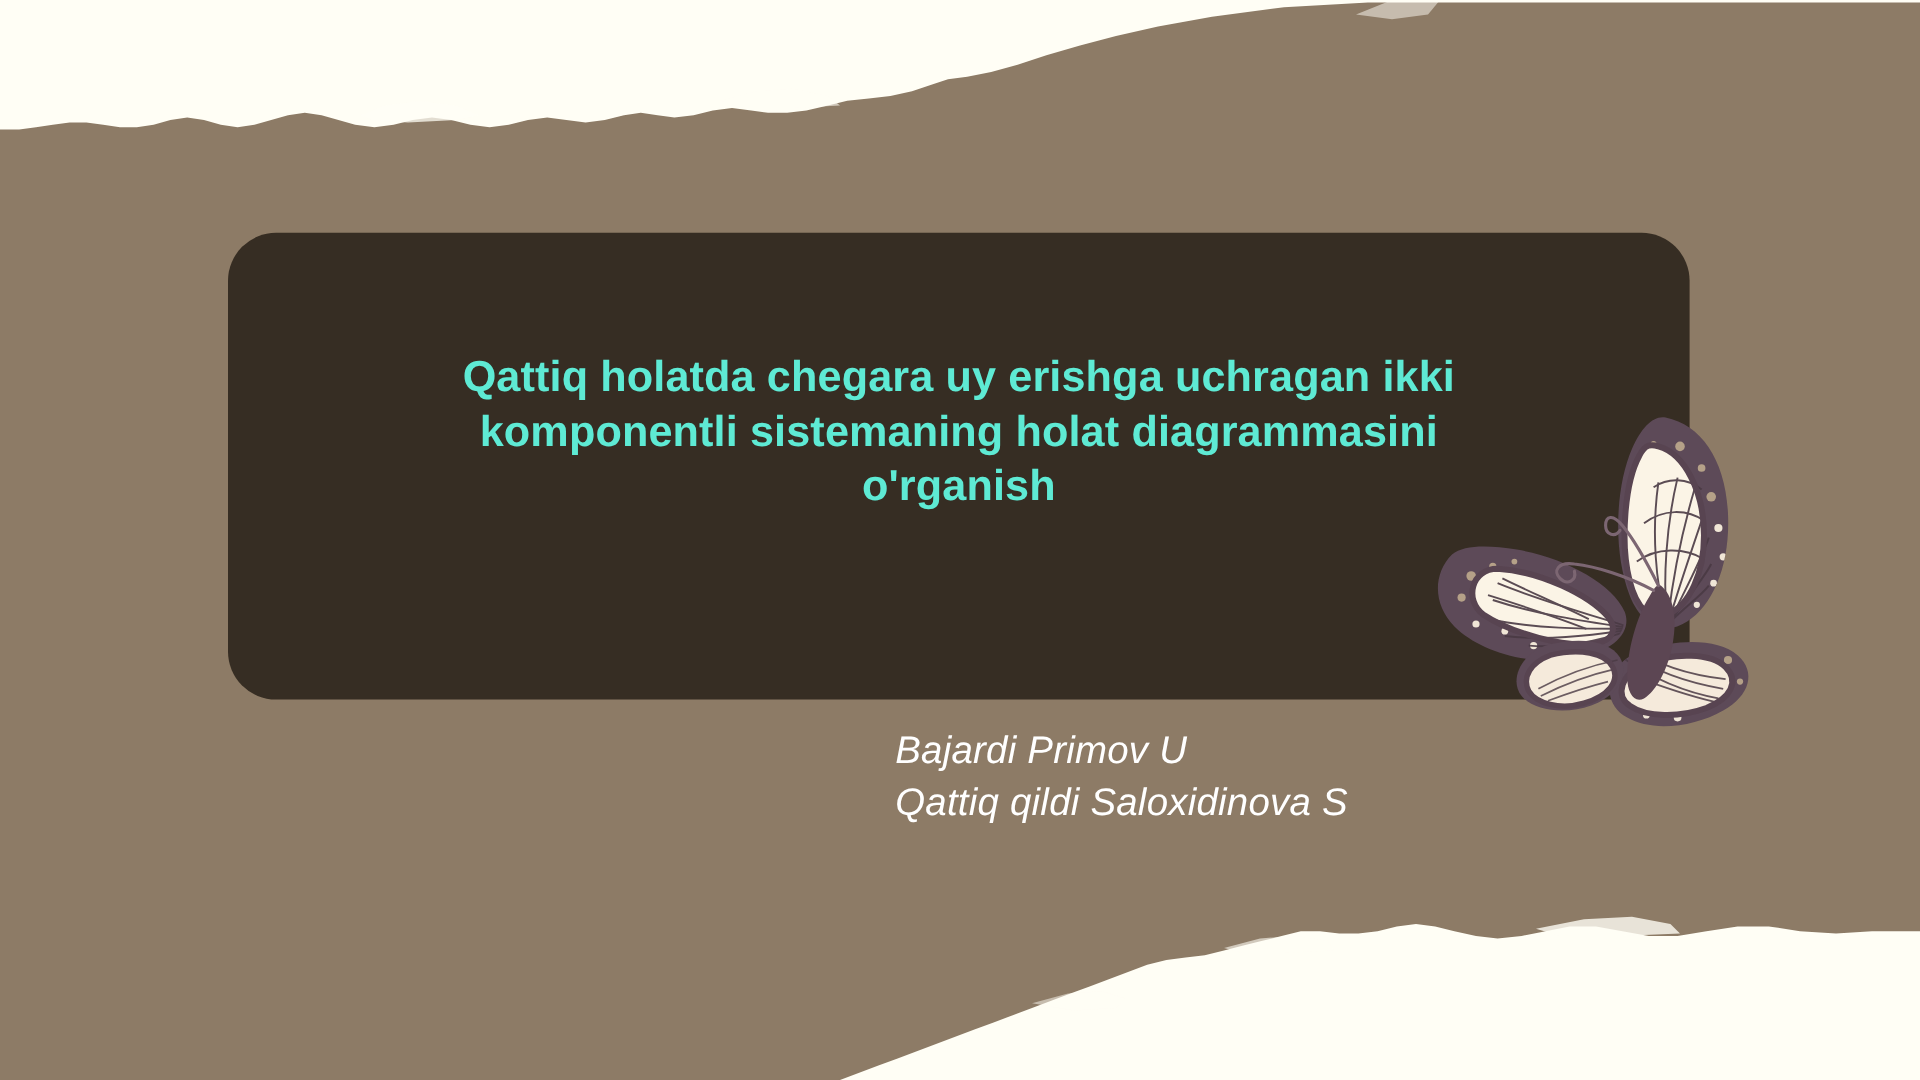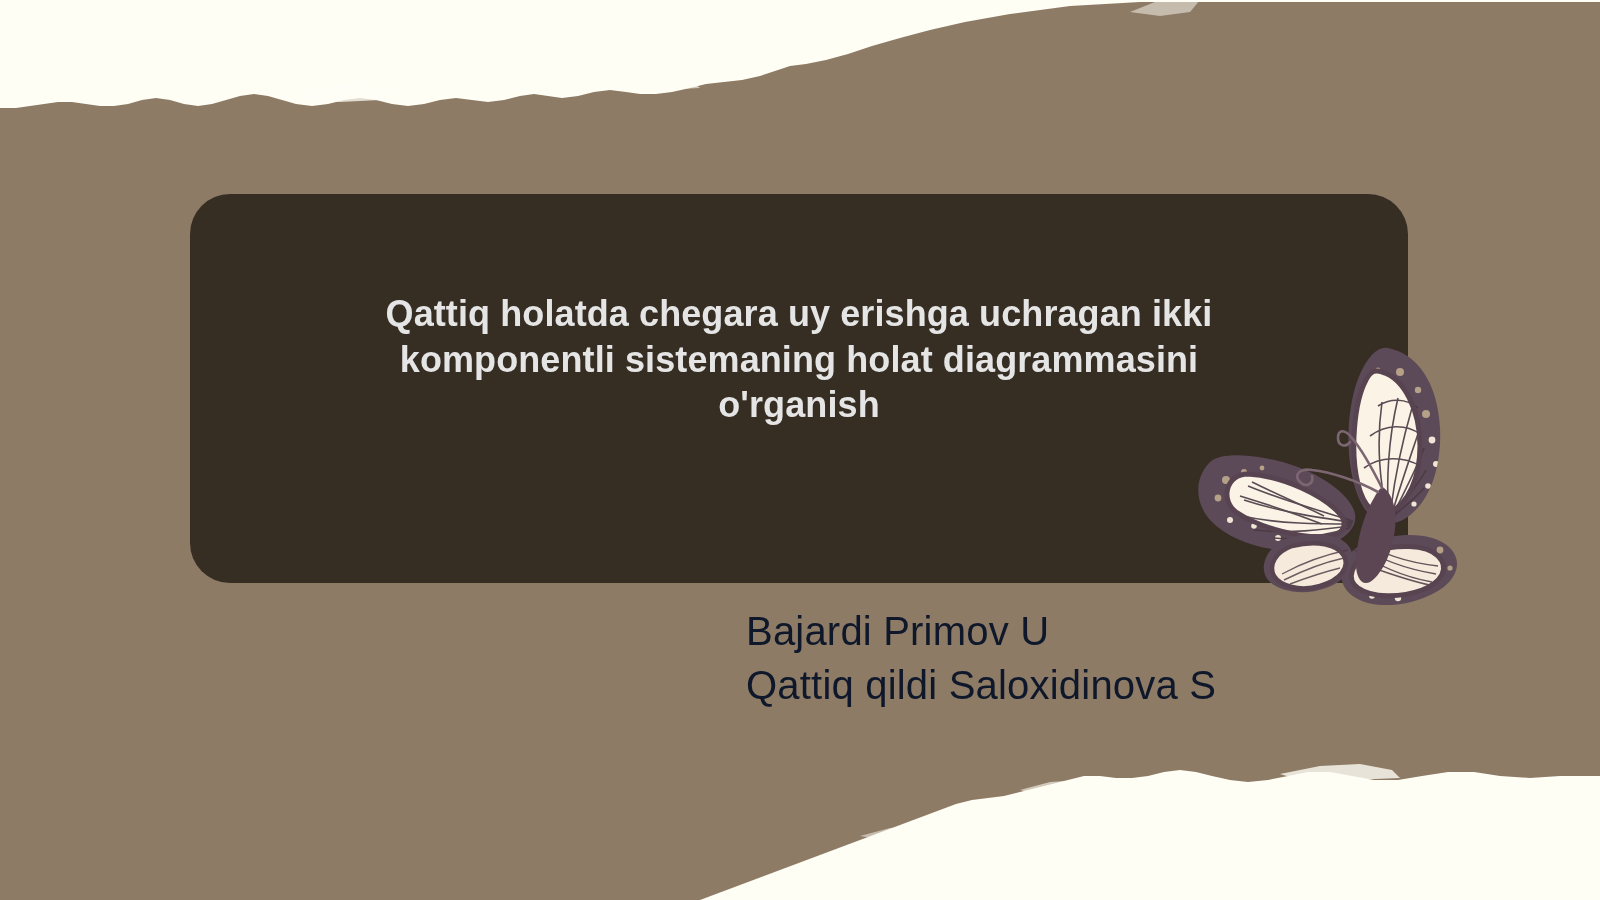--- a/index.html
+++ b/index.html
@@ -42,35 +42,36 @@
     background: #362D23;
     border-radius: 40px;
     display: flex;
     align-items: center;
     justify-content: center;
   }
 
   .title-text {
     width: 960px;
     text-align: center;
-    color: #e5e5e5;
+    color: #5eead4;
     font-size: 36px;
     font-weight: bold;
     line-height: 1.27;
     letter-spacing: 0.1px;
     padding-bottom: 58px;
   }
 
   
   .credits {
     position: absolute;
     left: 746px;
     top: 604px;
-    color: #0f172a;
-    font-size: 40px;
+    color: #ffffff;
+    font-size: 32px;
+    font-style: italic;
     line-height: 1.35;
     letter-spacing: 0.2px;
   }
   .credits div { white-space: nowrap; }
 
   
   .butterfly {
     position: absolute;
     left: 1192px;
     top: 336px;

